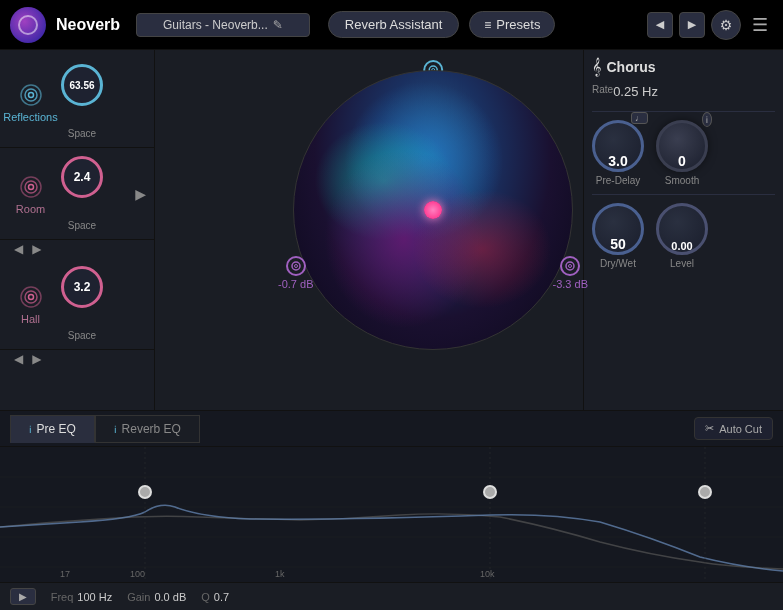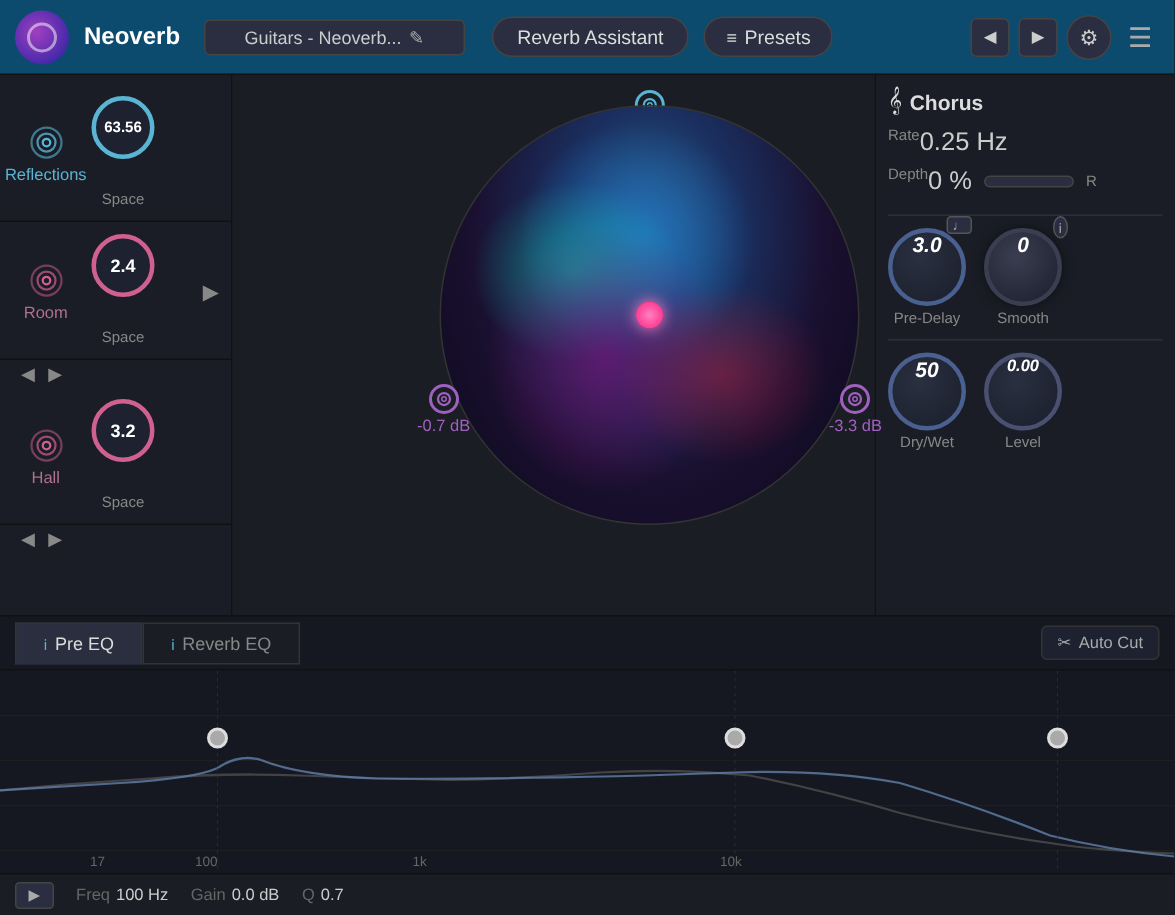--- a/index.html
+++ b/index.html
@@ -8,21 +8,21 @@
       height: 610px;
       background: #1a1d24;
       font-family: 'Arial', sans-serif;
       overflow: hidden;
       color: #ccc;
     }
 
     
     .header {
       height: 50px;
-      background: #0c4a6e;
+      background: #000000;
       display: flex;
       align-items: center;
       padding: 0 10px;
       gap: 10px;
       border-bottom: 1px solid #111;
     }
     .logo {
       width: 36px;
       height: 36px;
       border-radius: 50%;
@@ -341,21 +341,21 @@
     .param-row {
       display: flex;
       flex-direction: row;
       margin-bottom: 6px;
     }
     .param-name {
       font-size: 10px;
       color: #888;
     }
     .param-value {
-      font-size: 17px;
+      font-size: 13px;
       color: #ccc;
     }
     .param-row-inline {
       display: flex;
       align-items: center;
       gap: 8px;
     }
     .mini-slider {
       height: 8px;
       width: 60px;
@@ -375,28 +375,27 @@
     .knob-item {
       display: flex;
       flex-direction: column;
       align-items: center;
     }
     .large-knob {
       width: 52px;
       height: 52px;
       border-radius: 50%;
       display: flex;
-      align-items: flex-start;
+      align-items: flex-end;
       justify-content: center;
       font-size: 14px;
       font-weight: bold;
       color: #fff;
       position: relative;
       cursor: pointer;
-      font-style: italic;
     }
     .large-knob.dark {
       background: radial-gradient(circle at 40% 35%, #3a3e50, #1a1e2c);
       border: 3px solid #3a3e50;
       box-shadow: 0 0 8px rgba(0,0,0,0.5);
     }
     .large-knob.pre-delay {
       background: radial-gradient(circle at 40% 35%, #2a3040, #1a1e2c);
       border: 3px solid #4a6090;
     }
@@ -673,28 +672,20 @@
   <div class="right-panel">
     <div class="chorus-section">
       <div class="chorus-header">
         <span style="font-size:16px; color:#ddd;">𝄞</span>
         <span class="chorus-title">Chorus</span>
       </div>
       <div class="param-row">
         <span class="param-name">Rate</span>
         <span class="param-value">0.25 Hz</span>
       </div>
-      <div class="param-row">
-        <span class="param-name">Depth</span>
-        <div class="param-row-inline">
-          <span class="param-value">0 %</span>
-          <div class="mini-slider"></div>
-          <span style="font-size:10px; color:#888;">R</span>
-        </div>
-      </div>
     </div>
 
     <div class="divider"></div>
 
     <div class="knob-section">
       <div class="knob-item">
         <div style="position:relative;">
           <span class="knob-note" style="font-size:9px; background:#2a2e40; border:1px solid #555; border-radius:3px; padding:0 3px; position:absolute; top:-8px; right:-4px; color:#aaa;">♩</span>
           <div class="large-knob pre-delay">
             <span>3.0</span>

